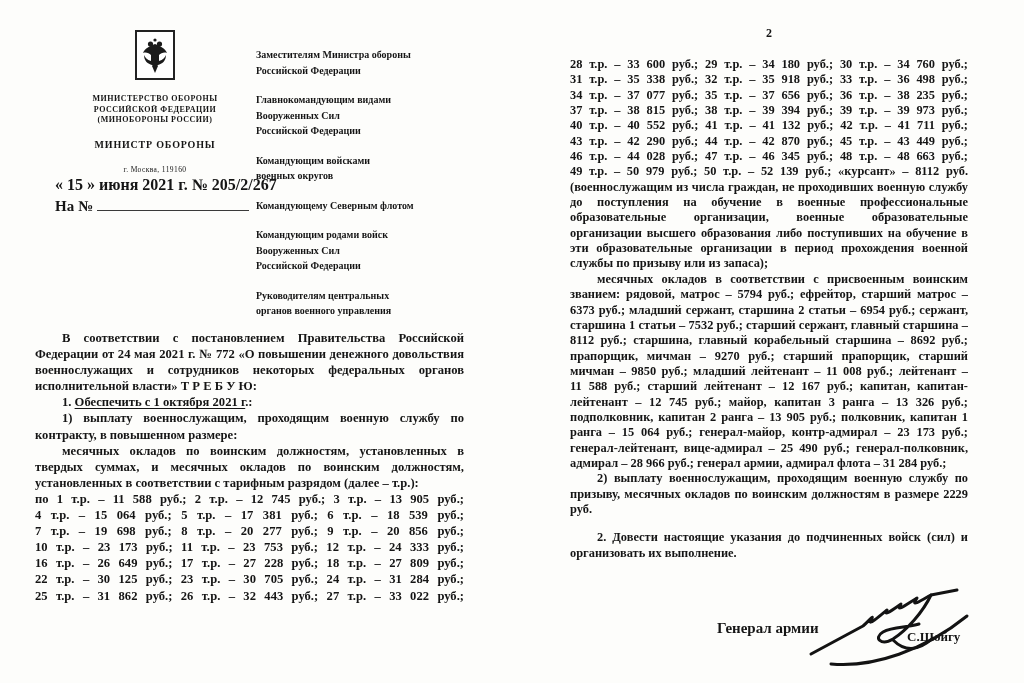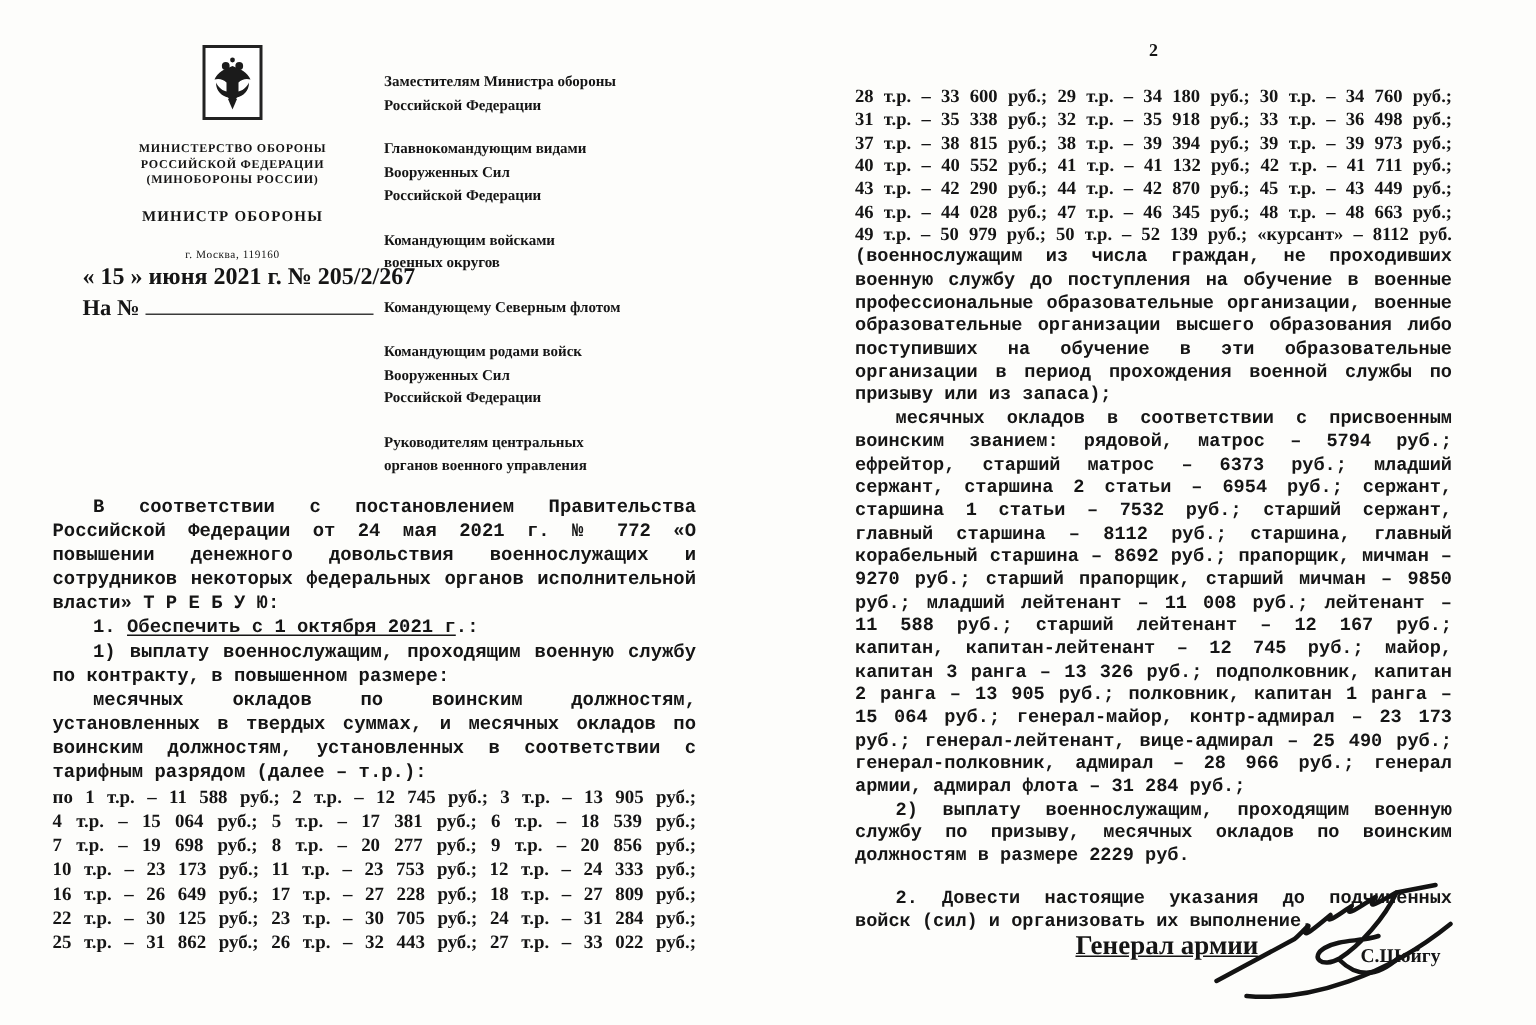--- a/index.html
+++ b/index.html
@@ -18,30 +18,30 @@
   .minister-title{font-size:10px;letter-spacing:.8px;margin-top:13px;}
   .city-line{font-size:7.5px;font-weight:normal;margin-top:15px;letter-spacing:.4px;}
   .date-line{position:absolute;left:55px;top:176px;width:220px;font-size:16px;text-align:left;white-space:nowrap;}
   .na-line{position:absolute;left:55px;top:198px;font-size:15px;text-align:left;}
   .na-underline{display:inline-block;width:152px;border-bottom:1.2px solid #3a3a3a;height:11px;vertical-align:baseline;}
   
   .addressees{position:absolute;left:256px;top:47px;width:218px;font-size:10px;line-height:15.5px;text-align:left;}
   .addr-group{margin:0 0 14px 0;white-space:pre-line;}
   
   .body-col{position:absolute;text-align:justify;}
-  .body-col p{margin:0;font-family:Liberation Mono, monospace;}
+  .body-col p{margin:0;}
   .page1-body{left:35px;top:330px;width:429px;font-size:12.6px;line-height:16.1px;}
   .page2-body{left:570px;top:57px;width:398px;font-size:12.4px;line-height:15.35px;}
   .indent{text-indent:27px;}
   .tariff-line{text-align:justify;text-align-last:justify;white-space:nowrap;}
   .u{text-decoration:underline;text-underline-offset:2px;}
   .page-number{position:absolute;left:570px;top:26px;width:398px;text-align:center;font-size:12px;}
   
   .sig-block{position:absolute;left:695px;top:588px;width:300px;height:90px;}
-  .sig-rank{position:absolute;left:22px;top:32px;font-size:18px;white-space:nowrap;text-decoration:underline;}
+  .sig-rank{position:absolute;left:22px;top:32px;font-size:15px;white-space:nowrap;}
   .sig-svg{position:absolute;left:110px;top:0;}
   .sig-name{position:absolute;left:212px;top:41px;font-size:13px;white-space:nowrap;}
 </style>
 </head>
 <body>
 
 <div class="canvas">
 
   <div>
 
@@ -107,20 +107,21 @@
   </div>
 
   <div>
 
     <div class="page-number">2</div>
 
     <div class="body-col page2-body">
       <div>
           <div class="tariff-line">28 т.р. – 33&nbsp;600 руб.; 29 т.р. – 34&nbsp;180 руб.; 30 т.р. – 34&nbsp;760 руб.;</div>
           <div class="tariff-line">31 т.р. – 35&nbsp;338 руб.; 32 т.р. – 35&nbsp;918 руб.; 33 т.р. – 36&nbsp;498 руб.;</div>
+          <div class="tariff-line">34 т.р. – 37&nbsp;077 руб.; 35 т.р. – 37&nbsp;656 руб.; 36 т.р. – 38&nbsp;235 руб.;</div>
           <div class="tariff-line">37 т.р. – 38&nbsp;815 руб.; 38 т.р. – 39&nbsp;394 руб.; 39 т.р. – 39&nbsp;973 руб.;</div>
           <div class="tariff-line">40 т.р. – 40&nbsp;552 руб.; 41 т.р. – 41&nbsp;132 руб.; 42 т.р. – 41&nbsp;711 руб.;</div>
           <div class="tariff-line">43 т.р. – 42&nbsp;290 руб.; 44 т.р. – 42&nbsp;870 руб.; 45 т.р. – 43&nbsp;449 руб.;</div>
           <div class="tariff-line">46 т.р. – 44&nbsp;028 руб.; 47 т.р. – 46&nbsp;345 руб.; 48 т.р. – 48&nbsp;663 руб.;</div>
           <div class="tariff-line">49 т.р. – 50&nbsp;979 руб.; 50 т.р. – 52&nbsp;139 руб.; «курсант» – 8112 руб.</div>
         </div>
       <p>(военнослужащим из числа граждан, не проходивших военную службу до поступления на обучение в военные профессиональные образовательные организации, военные образовательные организации высшего образования либо поступивших на обучение в эти образовательные организации в период прохождения военной службы по призыву или из запаса);</p>
       <p class="indent">месячных окладов в соответствии с присвоенным воинским званием: рядовой, матрос – 5794 руб.; ефрейтор, старший матрос – 6373 руб.; младший сержант, старшина 2 статьи – 6954 руб.; сержант, старшина 1 статьи – 7532 руб.; старший сержант, главный старшина – 8112 руб.; старшина, главный корабельный старшина – 8692 руб.; прапорщик, мичман – 9270 руб.; старший прапорщик, старший мичман – 9850 руб.; младший лейтенант – 11&nbsp;008 руб.; лейтенант – 11&nbsp;588 руб.; старший лейтенант – 12&nbsp;167 руб.; капитан, капитан-лейтенант – 12&nbsp;745 руб.; майор, капитан 3 ранга – 13&nbsp;326 руб.; подполковник, капитан 2 ранга – 13&nbsp;905 руб.; полковник, капитан 1 ранга – 15&nbsp;064 руб.; генерал-майор, контр-адмирал – 23&nbsp;173 руб.; генерал-лейтенант, вице-адмирал – 25&nbsp;490 руб.; генерал-полковник, адмирал – 28&nbsp;966 руб.; генерал армии, адмирал флота – 31&nbsp;284 руб.;</p>
       <p class="indent">2) выплату военнослужащим, проходящим военную службу по призыву, месячных окладов по воинским должностям в размере 2229 руб.</p>
       <p class="indent" style="margin-top:13px;">2.&nbsp;Довести настоящие указания до подчиненных войск (сил) и организовать их выполнение.</p>

